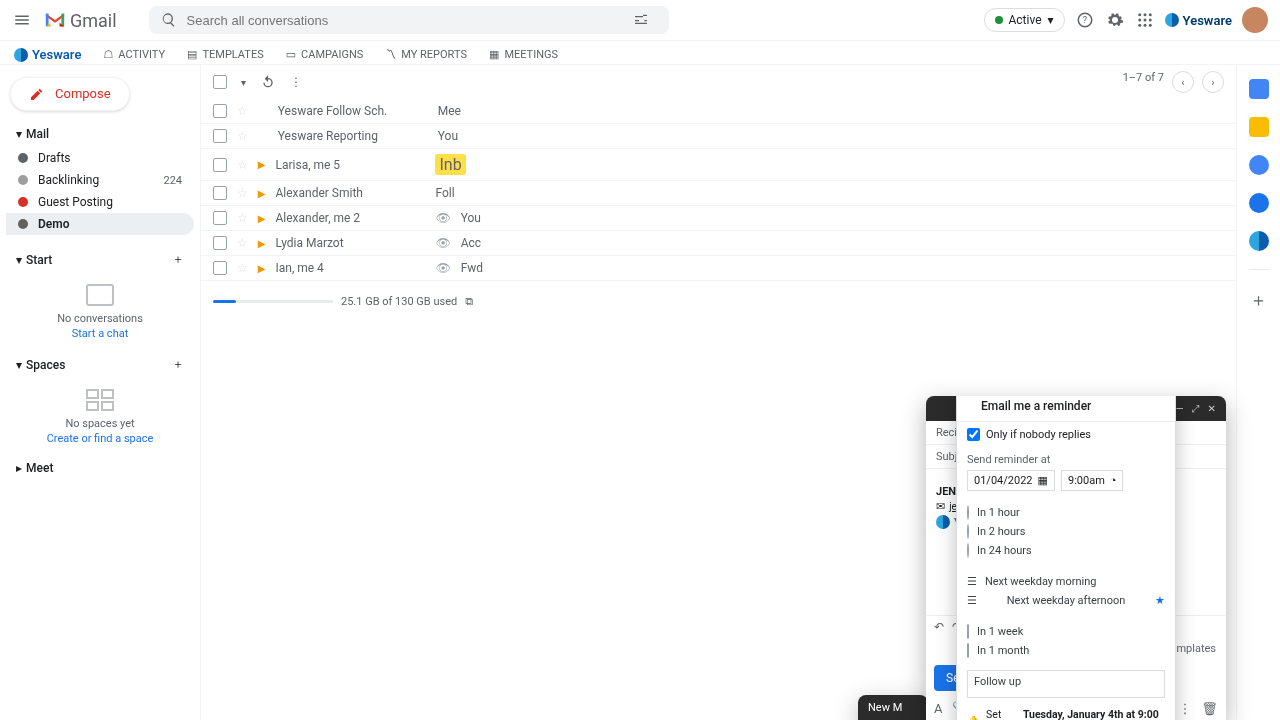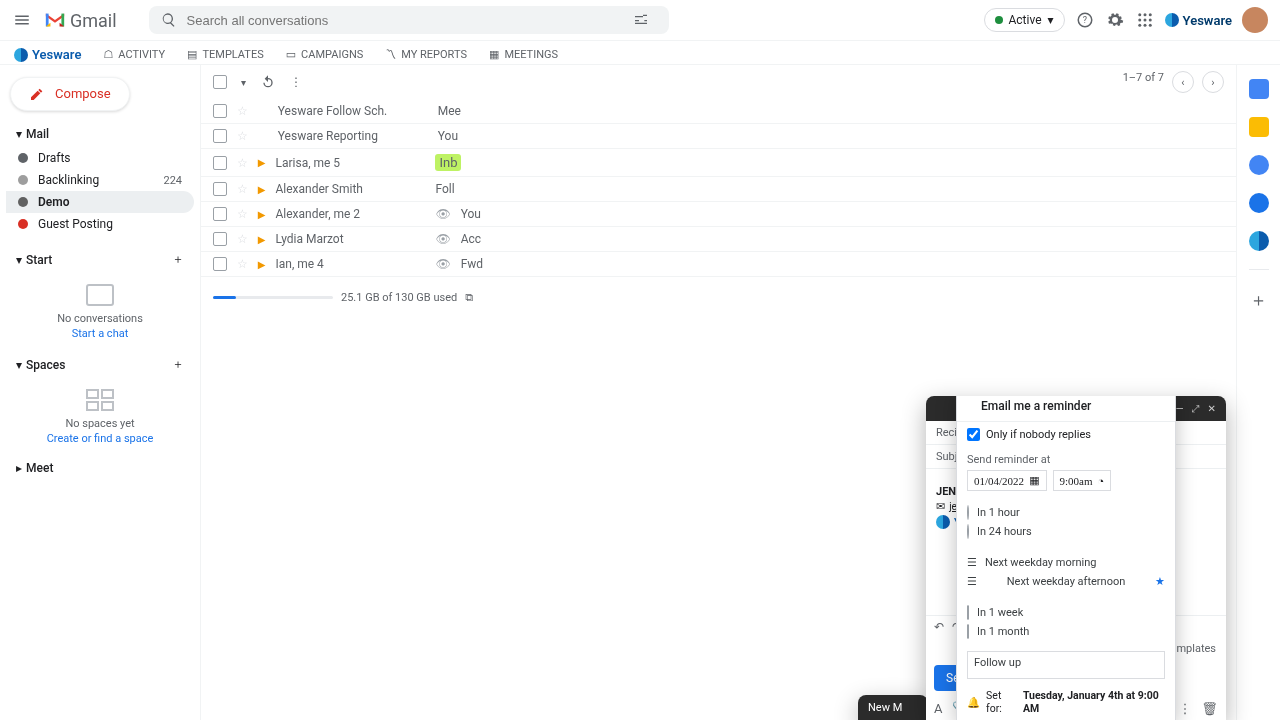--- a/index.html
+++ b/index.html
@@ -44,21 +44,21 @@
   .list-toolbar { display: flex; align-items: center; gap: 14px; padding: 6px 12px; color: #5f6368; }
   .cbx { width:14px; height:14px; border:1.5px solid #9aa0a6; border-radius:2px; }
   .pagination { margin-left:auto; display:flex; align-items:flex-start; gap:8px; font-size:11px; color:#5f6368; }
   .nav-btn { width:22px; height:22px; border:1px solid #dadce0; border-radius:50%; display:flex; align-items:center; justify-content:center; cursor:pointer; }
   
   .thread-row { display:flex; align-items:center; gap:10px; padding:5px 12px; border-bottom:1px solid #f1f3f4; font-size:12px; color:#5f6368; }
   .thread-row .star { color:#dadce0; }
   .thread-row .chev { color:#f29900; font-size:10px; }
   .thread-row .sender { min-width:150px; }
   .thread-row .eye { color:#9aa0a6; }
-  .thread-row .tag { font-size:13px; background:#bef264; padding:1px 4px; border-radius:3px; }
+  .thread-row .tag { font-size:16px; background:#fde047; padding:1px 4px; border-radius:3px; }
   .thread-row .subj { color:#5f6368; }
   .storage-line { display:flex; align-items:center; gap:8px; padding: 14px 12px; font-size:11px; color:#5f6368; }
   .storage-bar { width:120px; height:3px; background:#e8eaed; border-radius:2px; }
   .storage-bar > div { width:19%; height:100%; background:#1a73e8; border-radius:2px; }
 
   
   .right-rail { width: 44px; border-left:1px solid #f1f3f4; display:flex; flex-direction:column; align-items:center; gap:18px; padding:14px 0; }
   .rail-icon { width:20px; height:20px; border-radius:4px; }
 
   
@@ -81,21 +81,21 @@
   .cw-links { display:flex; align-items:center; gap:12px; padding:4px 10px; font-size:11px; color:#5f6368; justify-content:flex-end; }
   .cw-links .lnk { display:flex; align-items:center; gap:4px; cursor:pointer; }
 
   
   .reminder-pop { position:absolute; width: 220px; background:#fff; border:1px solid #dadce0; box-shadow: 0 4px 20px rgba(0,0,0,.25); border-radius:2px; font-size:11px; }
   .reminder-pop .hdr { padding:8px 24px; font-size:12px; font-weight:500; border-bottom:1px solid #eceff1; }
   .reminder-pop .sect { padding:6px 10px; }
   .reminder-pop label { display:flex; align-items:center; gap:6px; }
   .reminder-pop .sect-title { color:#5f6368; margin-bottom:4px; }
   .dt-row { display:flex; gap:6px; margin-top:2px; }
-  .dt-box { border:1px solid #dadce0; padding:3px 6px; display:flex; align-items:center; gap:5px; font-size:11px;font-family:Liberation Serif, serif; }
+  .dt-box { border:1px solid #dadce0; padding:3px 6px; display:flex; gap:5px; font-size:11px; }
   .opt { display:flex; align-items:flex-end; gap:8px; padding:3px 0; color:#3c4043; cursor:pointer; }
   .opt .radio { width:11px; height:11px; border:1.5px solid #9aa0a6; border-radius:50%; }
   .opt .cal { width:11px; height:11px; border:1.5px solid #9aa0a6; border-radius:2px; }
   .opt.star { justify-content:space-between; }
   .opt.star .staricon { color:#1a73e8; }
   .note-box { border:1px solid #dadce0; padding:4px 6px; margin:4px 10px; font-size:11px; color:#3c4043; min-height:28px; }
   .setfor-row { padding:6px 10px; display:flex; align-items:center; gap:6px; font-size:10.5px; }
   .setfor-row b { font-weight:700; }
 
   svg { display:block; }
@@ -221,28 +221,28 @@
           <div class="side-item">
             <span class="dot" style="background:#5f6368"></span>
     <span>Drafts</span>
     <span class="cnt"></span>
           </div>
           <div class="side-item">
             <span class="dot" style="background:#9e9e9e"></span>
     <span>Backlinking</span>
     <span class="cnt">224</span>
           </div>
+          <div class="side-item">
+            <span class="dot" style="background:#d93025"></span>
+    <span>Guest Posting</span>
+    <span class="cnt"></span>
+          </div>
           <div class="side-item selected">
             <span class="dot" style="background:#616161"></span>
     <span>Demo</span>
-    <span class="cnt"></span>
-          </div>
-          <div class="side-item">
-            <span class="dot" style="background:#d93025"></span>
-    <span>Guest Posting</span>
     <span class="cnt"></span>
           </div>
         </div>
       <div class="sec-divider"></div>
       <div class="side-section-hdr">
           <span>▾</span>
           <span style="margin-right:auto;margin-left:4px">Start</span>
           <span>＋</span>
         </div>
       <div class="side-empty">
@@ -462,20 +462,24 @@
                   </div>
               </div>
             </div>
             <div class="sect" id="quick-opts">
                 <div class="opt">
                   <span><span class="radio"></span></span>
                   <span>In 1 hour</span>
                 </div>
                 <div class="opt">
                   <span><span class="radio"></span></span>
+                  <span>In 2 hours</span>
+                </div>
+                <div class="opt">
+                  <span><span class="radio"></span></span>
                   <span>In 24 hours</span>
                 </div>
               </div>
             <div class="sect" id="week-opts">
                 <div class="opt">
                   <span><span>☰</span></span>
                   <span>Next weekday morning</span>
                 </div>
                 <div class="opt star">
                   <span><span>☰</span></span>

